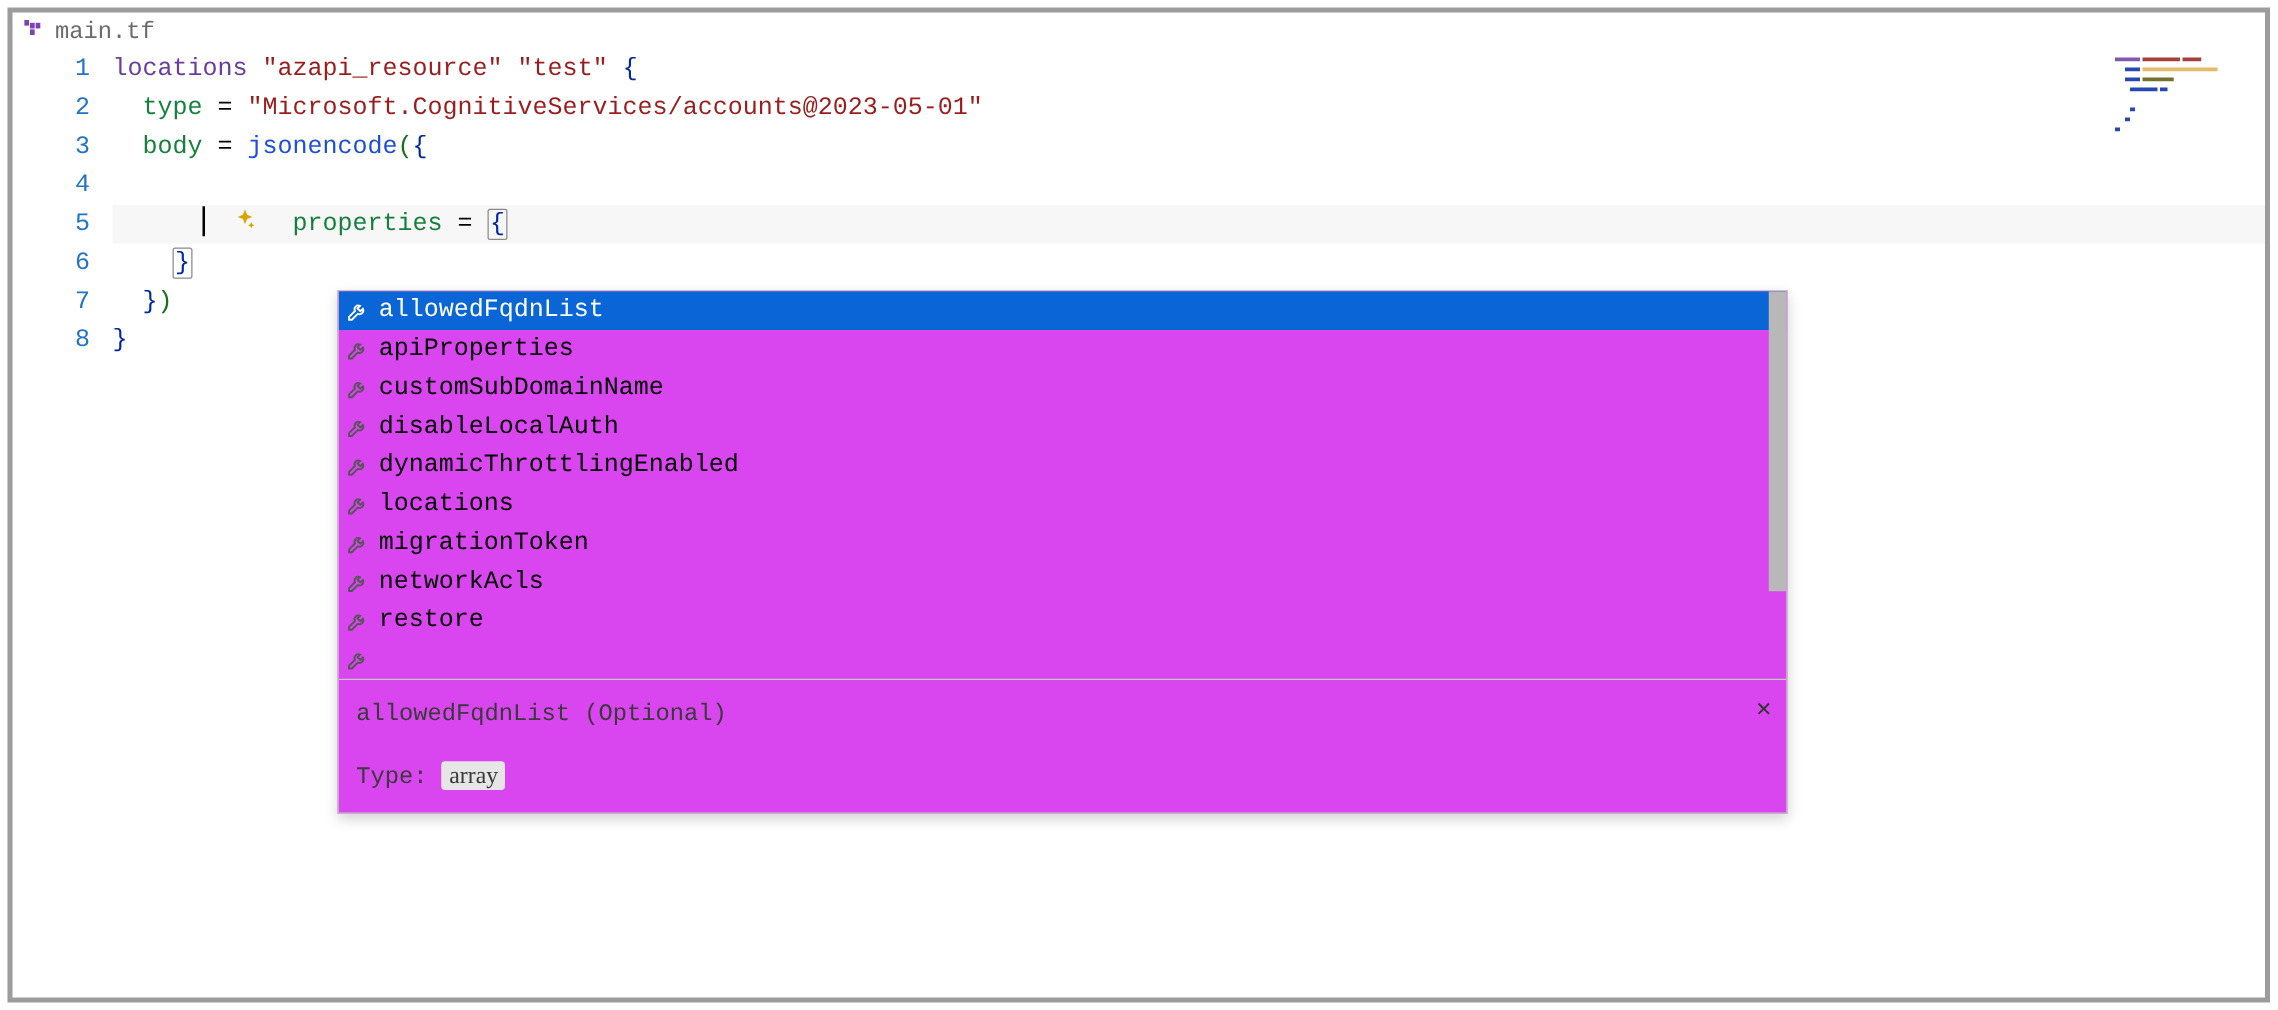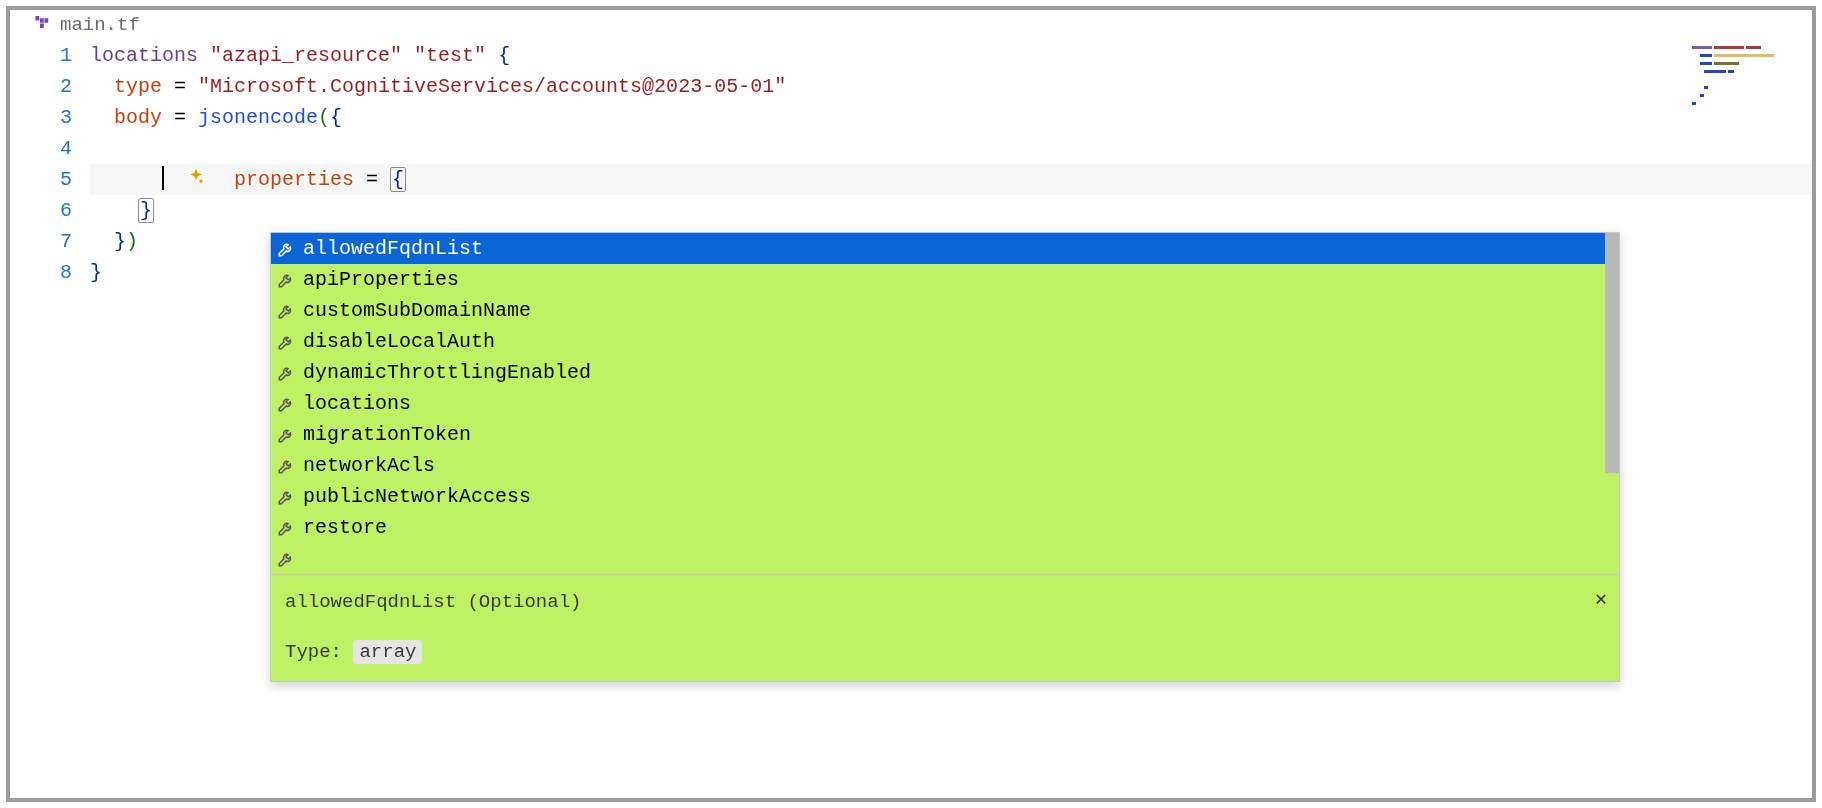--- a/index.html
+++ b/index.html
@@ -14,21 +14,21 @@
     border: 4px solid #9c9c9c;
     margin: 6px;
     height: calc(100% - 12px);
     position: relative;
     overflow: hidden;
   }
   .tab-bar {
     height: 30px;
     display: flex;
     align-items: center;
-    padding-left: 24px;
+    padding-left: 8px;
     gap: 8px;
   }
   .tab-bar svg { width: 18px; height: 18px; }
   .tab-label { color: #6b6b6b; font-size: 19px; }
   .editor {
     display: flex;
     height: calc(100% - 30px);
     position: relative;
   }
   .gutter {
@@ -45,21 +45,21 @@
     position: relative;
   }
   .code-line {
     height: 31px;
     line-height: 31px;
     white-space: pre;
   }
   .current-line { background: #f7f7f7; }
   .tok-kw { color: #6a3c9f; }
   .tok-str { color: #9a1c1c; }
-  .tok-prop { color: #c2410c; text-align: right; }
+  .tok-prop { color: #15803d; text-align: right; }
   .tok-fn { color: #1d4ed8; }
   .tok-brace { color: #0227a5; }
   .tok-paren { color: #1a6e1a; }
   .tok-brace-box {
     border: 1px solid #8a8a8a;
     padding: 0 1px;
     border-radius: 2px;
   }
   .cursor {
     display: inline-block;
@@ -84,22 +84,22 @@
     height: 70px;
     opacity: 0.85;
   }
   .minimap .mm-line { height: 5px; margin-bottom: 3px; display: flex; gap: 2px; }
   .mm-seg { height: 3px; }
   
   .popup {
     position: absolute;
     top: 192px;
     left: 180px;
-    width: 1350px;
-    background: #bef264;
+    width: 1160px;
+    background: #d946ef;
     border: 1px solid #c6c6c6;
     box-shadow: 0 4px 10px rgba(0,0,0,0.18);
     z-index: 10;
   }
   .popup-list { max-height: 372px; overflow: hidden; position: relative; }
   .popup-item {
     height: 31px;
     line-height: 31px;
     display: flex;
     align-items: center;
@@ -131,21 +131,21 @@
     right: 12px;
     top: 10px;
     font-size: 20px;
     color: #333;
     cursor: pointer;
   }
   .code-chip {
     background: #e6e6e6;
     padding: 1px 6px;
     border-radius: 3px;
-    font-family: Liberation Mono, monospace;
+    font-family: Liberation Serif, serif;
   }
 </style>
 </head>
 <body>
 
 <div class="frame">
 
   <div class="tab-bar">
     <span>
       <svg viewBox="0 0 24 24">
@@ -253,28 +253,20 @@
                 </svg>
               </span>
               <span>networkAcls</span>
             </div>
           <div class="popup-item">
               <span class="wrench">
                 <svg viewBox="0 0 24 24" fill="none" stroke="currentColor" stroke-width="2">
                   <path d="M14.7 6.3a4 4 0 0 0-5.4 5.4L3 18v3h3l6.3-6.3a4 4 0 0 0 5.4-5.4L15 12l-3-3 2.7-2.7z"></path>
                 </svg>
               </span>
-              <span>publicNetworkAccess</span>
-            </div>
-          <div class="popup-item">
-              <span class="wrench">
-                <svg viewBox="0 0 24 24" fill="none" stroke="currentColor" stroke-width="2">
-                  <path d="M14.7 6.3a4 4 0 0 0-5.4 5.4L3 18v3h3l6.3-6.3a4 4 0 0 0 5.4-5.4L15 12l-3-3 2.7-2.7z"></path>
-                </svg>
-              </span>
               <span>restore</span>
             </div>
           <div class="popup-item">
               <span class="wrench">
                 <svg viewBox="0 0 24 24" fill="none" stroke="currentColor" stroke-width="2">
                   <path d="M14.7 6.3a4 4 0 0 0-5.4 5.4L3 18v3h3l6.3-6.3a4 4 0 0 0 5.4-5.4L15 12l-3-3 2.7-2.7z"></path>
                 </svg>
               </span>
             </div>
           <div class="popup-scroll"></div>

